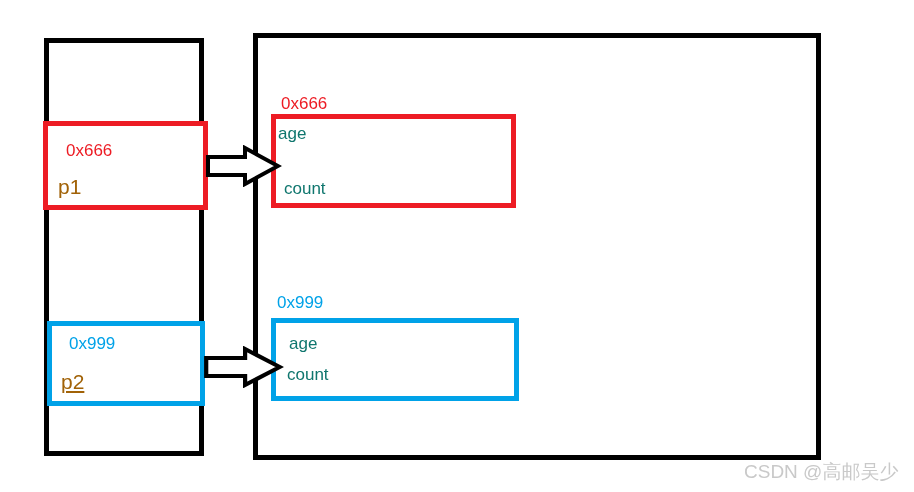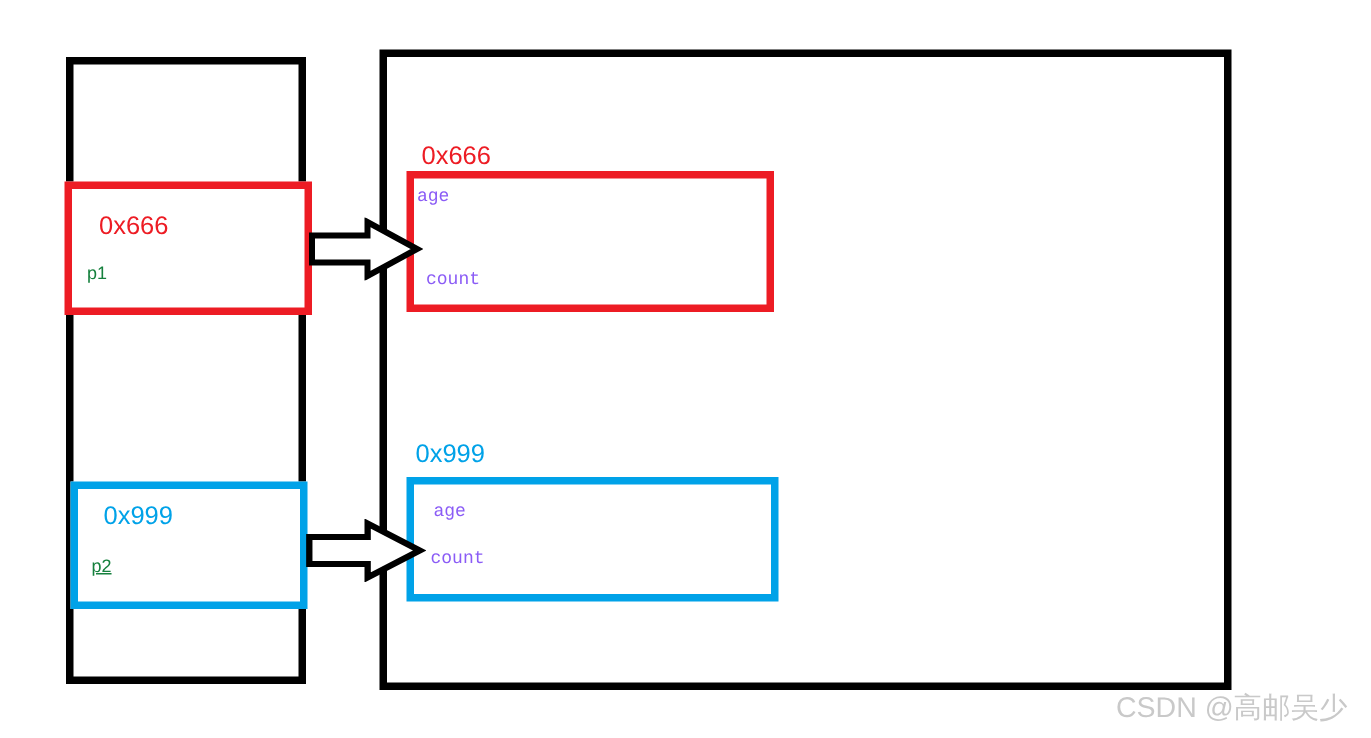--- a/index.html
+++ b/index.html
@@ -42,22 +42,22 @@
     border: 5px solid #00A2E8;
   }
   .ptr-address {
     position: absolute;
     font-size: 17px;
   }
   .p1-box .ptr-address { left: 18px; top: 15px; color: #ED1C24; }
   .p2-box .ptr-address { left: 17px; top: 8px;  color: #00A2E8; }
   .ptr-name {
     position: absolute;
-    font-size: 12px;
-    color: #15803d;
+    font-size: 21px;
+    color: #a16207;
   }
   .p1-box .ptr-name { left: 10px; top: 49px; }
   .p2-box .ptr-name { left: 9px;  top: 44px; text-decoration: underline; }
 
   .obj-address {
     position: absolute;
     font-size: 17px;
   }
   .obj-666-label { left: 281px; top: 94px;  color: #ED1C24; }
   .obj-999-label { left: 277px; top: 293px; color: #00A2E8; }
@@ -67,23 +67,22 @@
     width: 245px; height: 94px;
     border: 5px solid #ED1C24;
   }
   .obj-999-box {
     left: 271px; top: 318px;
     width: 248px; height: 83px;
     border: 5px solid #00A2E8;
   }
   .field {
     position: absolute;
-    font-size: 12px;
-    color: #8b5cf6;
-    font-family: Liberation Mono, monospace;
+    font-size: 17px;
+    color: #0f766e;
   }
   .obj-666-box .field-0 { left: 2px;  top: 5px; }
   .obj-666-box .field-1 { left: 8px;  top: 60px; }
   .obj-999-box .field-0 { left: 13px; top: 11px; }
   .obj-999-box .field-1 { left: 11px; top: 42px; }
 
   .arrow-svg { position: absolute; }
   .arrow-1 { left: 204px; top: 145px; }
   .arrow-2 { left: 202px; top: 346px; }
 

